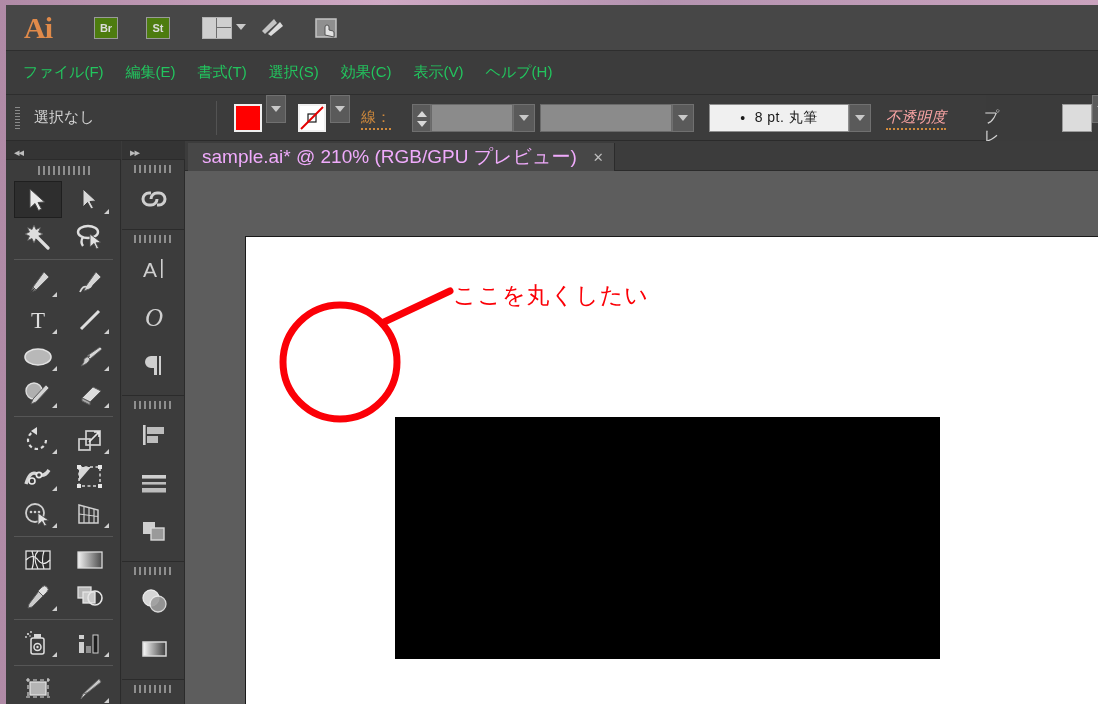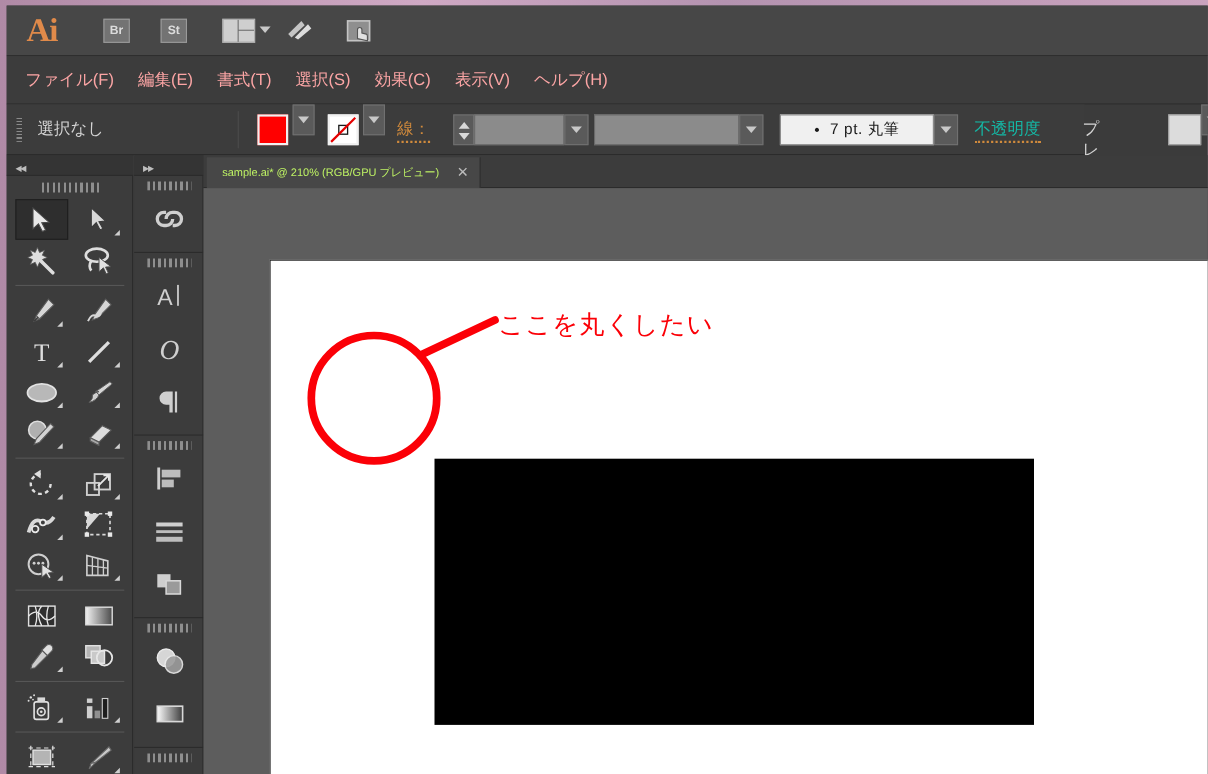--- a/index.html
+++ b/index.html
@@ -29,21 +29,21 @@
   }
   .ai-logo {
     position: absolute; left: 18px; top: 6px;
     font-family: "Liberation Serif", "DejaVu Serif", serif;
     font-size: 30px; font-weight: bold; color: #e08a4a;
     letter-spacing: -1px;
   }
   .sqbtn {
     position: absolute; top: 12px;
     width: 24px; height: 22px;
-    background: #737373;
+    background: #4d7c0f;
     border: 1px solid #9a9a9a;
     color: #dcdcdc; font-size: 11px; font-weight: bold;
     display: flex; align-items: center; justify-content: center;
   }
   #btn-br { left: 88px; }
   #btn-st { left: 140px; }
   .arrange {
     position: absolute; left: 196px; top: 12px;
     width: 30px; height: 22px;
     border: 1px solid #b4b4b4;
@@ -61,21 +61,21 @@
   .icon-btn { position: absolute; top: 10px; width: 30px; height: 26px; }
 
   
   .menubar {
     position: absolute; left: 0; top: 46px; width: 1092px; height: 44px;
     background: #3c3c3c;
     border-bottom: 1px solid #2e2e2e;
     display: flex; align-items: center;
   }
   .menu-item {
-    color: #fca5a5; font-size: 15px; padding: 4px 11px;
+    color: #22c55e; font-size: 15px; padding: 4px 11px;
     white-space: nowrap;
   }
   .menu-item:first-child { margin-left: 6px; }
 
   
   .ctrlbar {
     position: absolute; left: 0; top: 90px; width: 980px; height: 46px;
     background: #3c3c3c;
     border-bottom: 1px solid #2b2b2b;
   }
@@ -126,22 +126,22 @@
     display: flex; align-items: center; justify-content: center;
   }
   .brush-combo {
     position: absolute; top: 9px; width: 140px; height: 28px;
     background: #f0f0f0; border: 1px solid #8d8d8d;
     display: flex; align-items: center; justify-content: center;
     color: #1a1a1a; font-size: 14px; letter-spacing: 0.5px;
   }
   .opacity-label {
     position: absolute; top: 13px;
-    color: #14b8a6; font-size: 15px;
-    border-bottom: 2px dotted #d08a3c; padding-bottom: 1px;
+    color: #fca5a5; font-size: 15px;
+    border-bottom: 2px dotted #d08a3c; padding-bottom: 1px; font-style: italic;
   }
   .style-label { position: absolute; top: 13px; color: #d3d3d3; font-size: 15px; }
   .style-swatch {
     position: absolute; top: 9px; width: 30px; height: 28px;
     background: #dcdcdc; border: 1px solid #9a9a9a;
   }
 
   
   .toolpanel {
     position: absolute; left: 0; top: 136px; width: 115px; height: 563px;
@@ -206,21 +206,21 @@
     position: absolute; left: 179px; top: 136px; width: 913px; height: 30px;
     background: #3c3c3c; border-bottom: 1px solid #2b2b2b;
   }
   .doctab {
     position: absolute; left: 3px; top: 2px; height: 28px;
     background: #474747;
     border-right: 1px solid #2b2b2b;
     display: flex; align-items: center;
     padding: 0 10px 0 14px;
   }
-  .doctab-title { color: #bef264; font-size: 10px; white-space: nowrap; }
+  .doctab-title { color: #f0abfc; font-size: 19px; white-space: nowrap; }
   .doctab-close { margin-left: 16px; color: #bdbdbd; font-size: 13px; font-weight: bold; }
 
   
   .canvas {
     position: absolute; left: 179px; top: 166px;
     width: 913px; height: 533px;
     background: #5d5d5d;
     overflow: hidden;
   }
   .artboard {
@@ -314,21 +314,21 @@
       <span class="caret-down"></span>
     </div>
 
     <div class="combo" style="left:534px;width:132px;"></div>
     <div class="combo-btn" style="left:666px;">
       <span class="caret-down"></span>
     </div>
 
     <div class="brush-combo" style="left:703px;">
       <span style="margin-right:9px">•</span>
-      <span>7 pt. 丸筆</span>
+      <span>8 pt. 丸筆</span>
     </div>
     <div class="combo-btn" style="left:843px;">
       <span class="caret-down"></span>
     </div>
 
     <div class="opacity-label" style="left:880px;">不透明度</div>
     <div class="style-label" style="left:978px;">プレビュー：</div>
     <div class="style-swatch" style="left:1056px;"></div>
     <div class="swatch-btn" style="left:1086px;">
       <span class="caret-down"></span>

